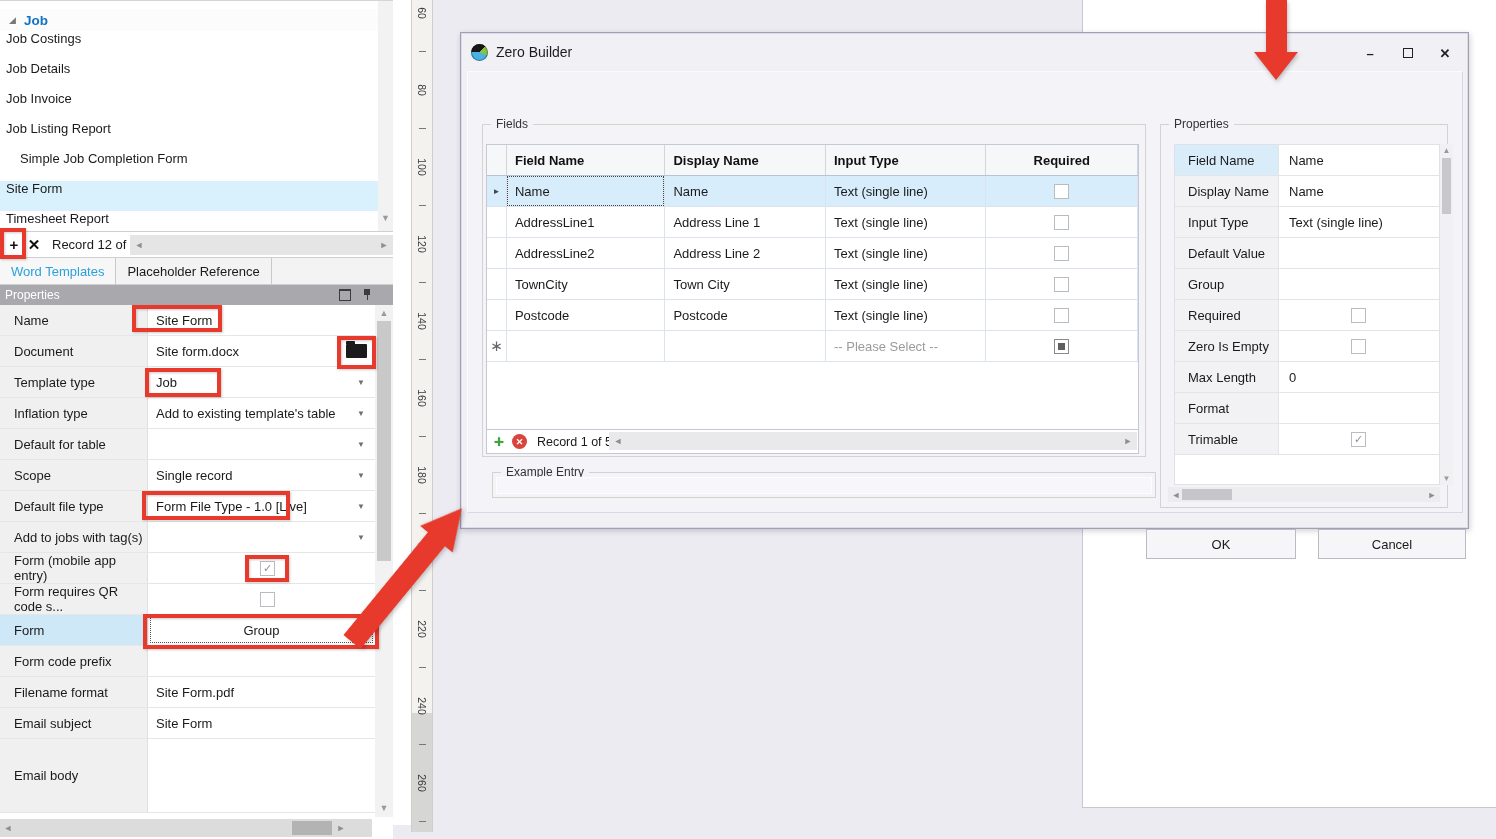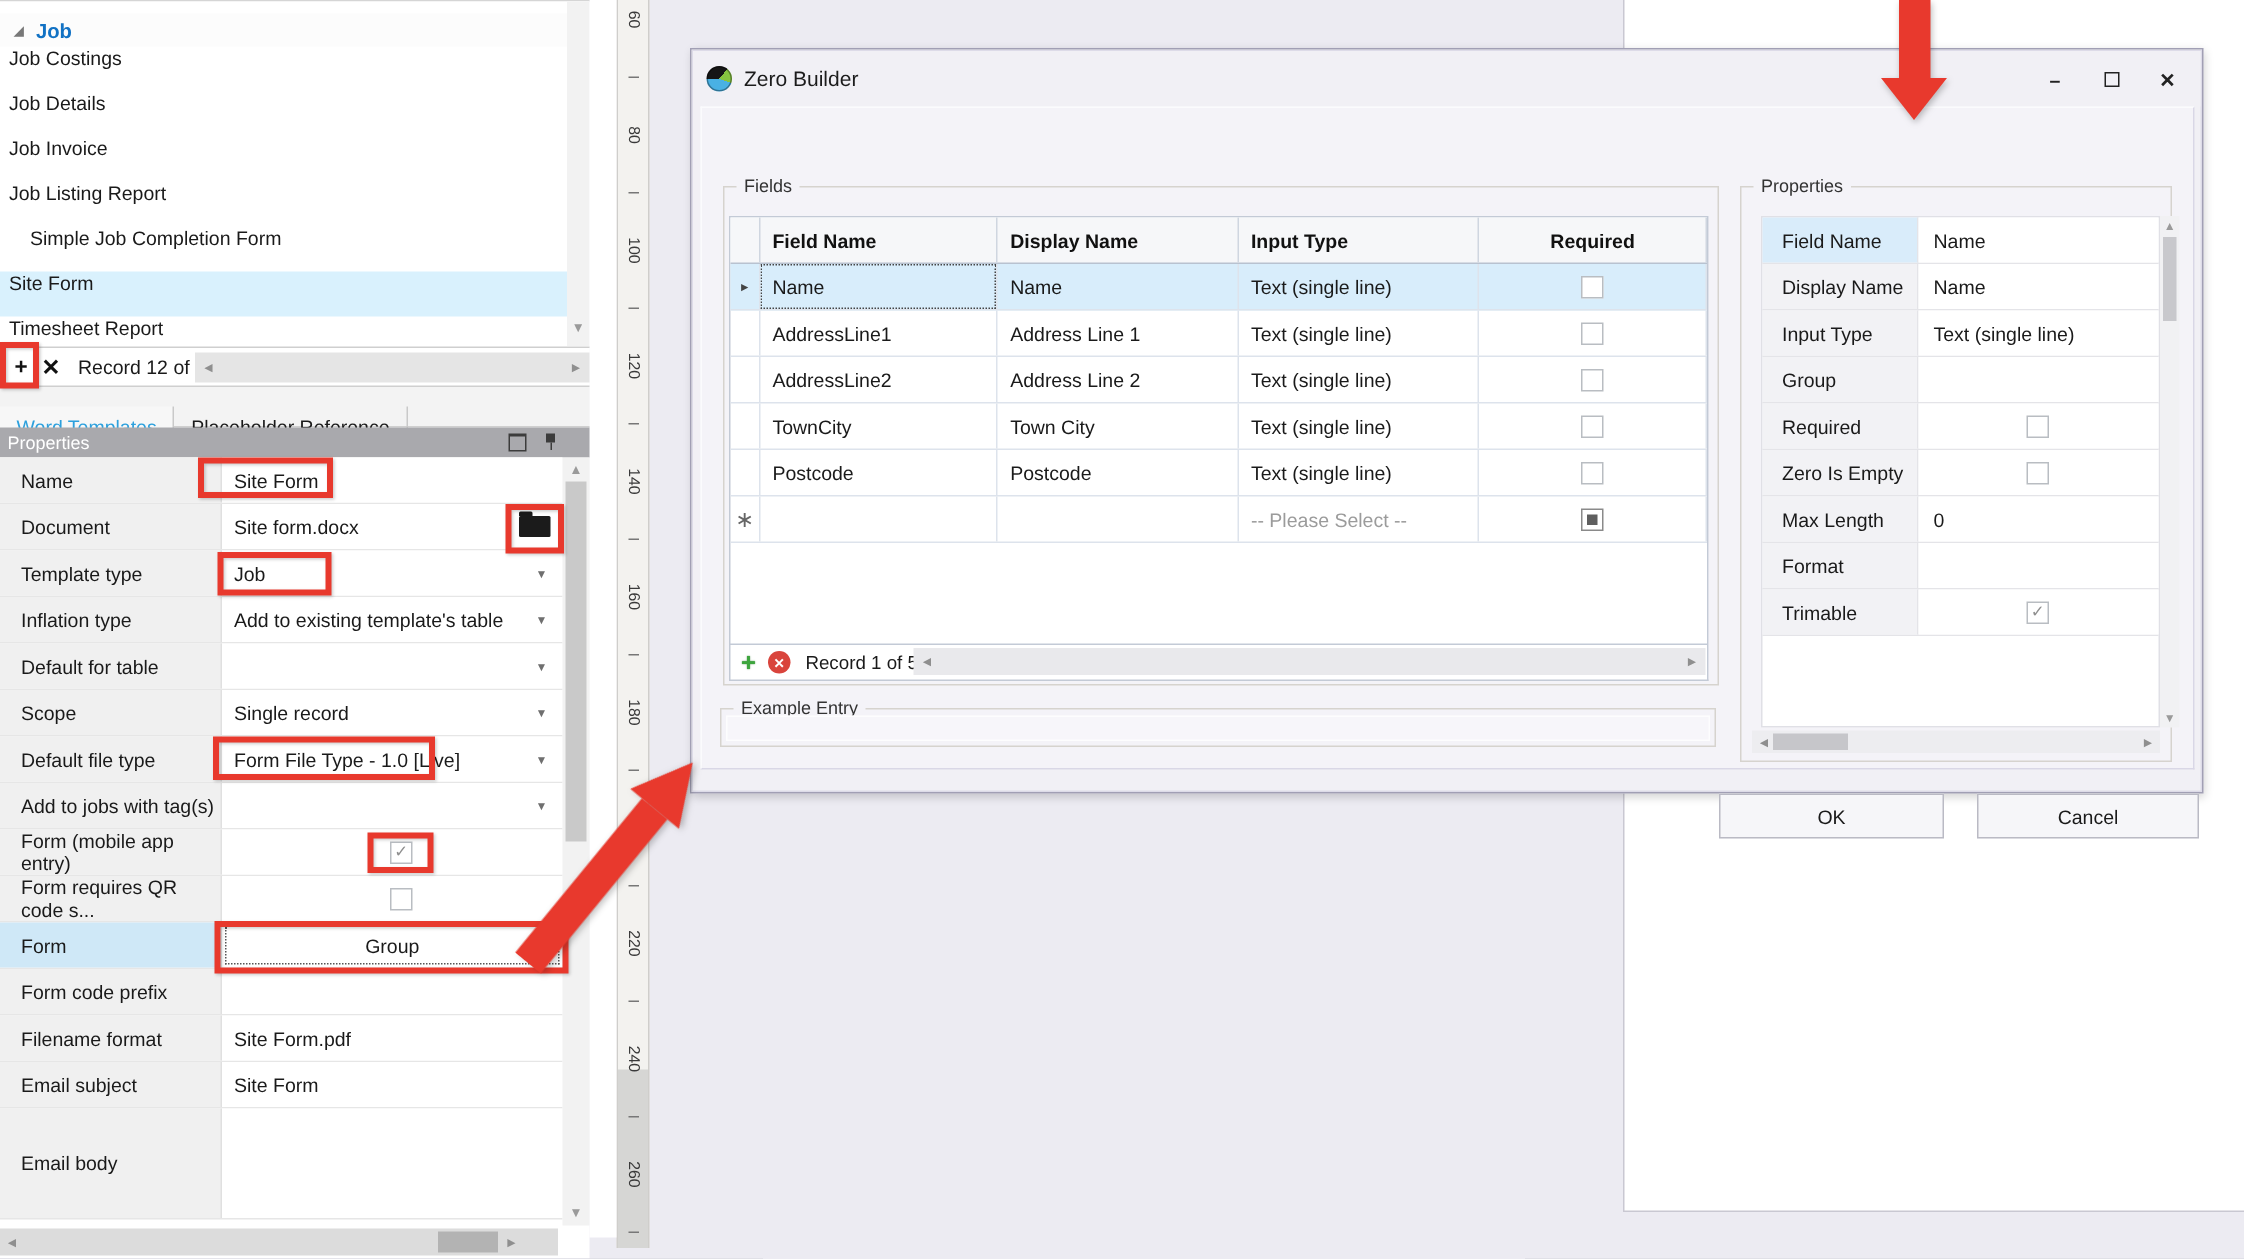--- a/index.html
+++ b/index.html
@@ -27,21 +27,21 @@
   #list-vscroll{position:absolute;right:0;top:0;width:15px;height:230px;background:#f2f2f2;}
   #list-vscroll .down{position:absolute;left:0;right:0;top:212px;text-align:center;color:#9a9a9a;font-size:9px;}
   #recnav{position:absolute;left:0;top:230px;width:393px;height:27px;background:#fff;
           border-top:1px solid #cfcfcf;border-bottom:1px solid #cfcfcf;box-sizing:border-box;display:flex;align-items:center;}
   #recnav .navbtn{font-weight:bold;font-size:15px;width:20px;text-align:center;color:#111;}
   #recnav .rectext{margin-left:8px;font-size:13px;}
   #recnav-hscroll{position:absolute;left:130px;top:3px;width:263px;height:20px;background:#e5e5e5;}
   .hs-arrow{position:absolute;top:0;bottom:0;width:14px;color:#8f8f8f;font-size:9px;display:flex;align-items:center;justify-content:center;}
   #tabbar{position:absolute;left:0;top:257px;width:393px;height:27px;background:#f3f3f3;
           border-bottom:1px solid #cfcfcf;box-sizing:border-box;display:flex;}
-  .tab{height:100%;display:flex;align-items:center;padding:0 11px;border-right:1px solid #c9c9c9;font-size:13px;margin-top:13px;}
+  .tab{height:100%;display:flex;align-items:center;padding:0 11px;border-right:1px solid #c9c9c9;font-size:13px;}
   .tab.active{color:#2CA0DD;background:#f7f7f7;}
   #prop-title{position:absolute;left:0;top:284px;width:393px;height:20px;background:#a9a9ad;
               display:flex;align-items:center;color:#fff;font-size:12px;padding-left:5px;box-sizing:border-box;}
   #prop-title .ticons{position:absolute;right:22px;top:4px;display:flex;gap:12px;}
   .restore-ic{width:10px;height:9px;border:1px solid #3c3c3c;border-top-width:2px;background:transparent;}
   .pin-ic{width:8px;height:11px;position:relative;}
   .pin-ic::before{content:"";position:absolute;left:1px;top:0;width:6px;height:6px;background:#3c3c3c;}
   .pin-ic::after{content:"";position:absolute;left:3.5px;top:6px;width:1.5px;height:5px;background:#3c3c3c;}
   #prop-grid{position:absolute;left:0;top:304px;width:375px;height:514px;background:#fff;}
   .prow{display:flex;height:31px;border-bottom:1px solid #e6e6e6;box-sizing:border-box;}
@@ -75,21 +75,21 @@
   #dlg-title{position:absolute;left:34px;top:10px;font-size:14px;color:#1c1c1c;}
   .winbtn{position:absolute;top:8px;width:26px;height:22px;display:flex;align-items:center;justify-content:center;
           color:#222;font-size:13px;font-weight:bold;}
   #btn-min{left:895px;}#btn-max{left:933px;}#btn-close{left:970px;}
   .max-ic{width:10px;height:10px;border:1.5px solid #222;box-sizing:border-box;}
   #dlg-inner{position:absolute;left:6px;top:38px;width:996px;height:442px;background:#f4f3f8;
              border:1px solid #fbfbfd;border-right-color:#d9d7e6;border-bottom-color:#d9d7e6;box-sizing:border-box;}
   .groupbox{position:absolute;border:1px solid #d6d3ce;box-sizing:border-box;}
   .groupbox .legend{position:absolute;top:-8px;left:8px;background:#f4f3f8;padding:0 5px;font-size:12px;color:#333;}
   #gb-fields{left:14px;top:52px;width:664px;height:333px;}
-  #gb-example{left:12px;top:400px;width:664px;height:26px;}
+  #gb-example{left:24px;top:400px;width:664px;height:26px;}
   #gb-example .inner{position:absolute;left:3px;top:4px;right:3px;bottom:3px;background:#f7f6fa;border:1px solid #fdfdfe;}
   #gb-props{left:692px;top:52px;width:288px;height:384px;}
   
   #dlg-table{position:absolute;left:18px;top:72px;width:653px;height:286px;background:#fff;border:1px solid #c3cad6;box-sizing:border-box;}
   .trow{display:flex;height:31px;box-sizing:border-box;border-bottom:1px solid #dde3ec;}
   .trow.hdr{background:#f6f7f9;border-bottom:1px solid #b8c2d0;font-weight:bold;color:#111;}
   .tcell{display:flex;align-items:center;padding-left:8px;box-sizing:border-box;border-right:1px solid #dde3ec;overflow:hidden;}
   .trow.hdr .tcell{border-right:1px solid #cfd6e0;}
   .c0{width:20px;padding-left:0;justify-content:center;}
   .c1{width:159px;}.c2{width:161px;}.c3{width:161px;}.c4{width:152px;justify-content:center;padding-left:0;}
@@ -457,20 +457,26 @@
               <span>Name</span>
             </div>
           </div>
           <div class="dprow">
             <div class="dplabel">Input Type</div>
             <div class="dpvalue">
               <span>Text (single line)</span>
             </div>
           </div>
           <div class="dprow">
+            <div class="dplabel">Default Value</div>
+            <div class="dpvalue">
+              <span></span>
+            </div>
+          </div>
+          <div class="dprow">
             <div class="dplabel">Group</div>
             <div class="dpvalue">
               <span></span>
             </div>
           </div>
           <div class="dprow">
             <div class="dplabel">Required</div>
             <div class="dpvalue">
               <span class="cbx"></span>
             </div>

